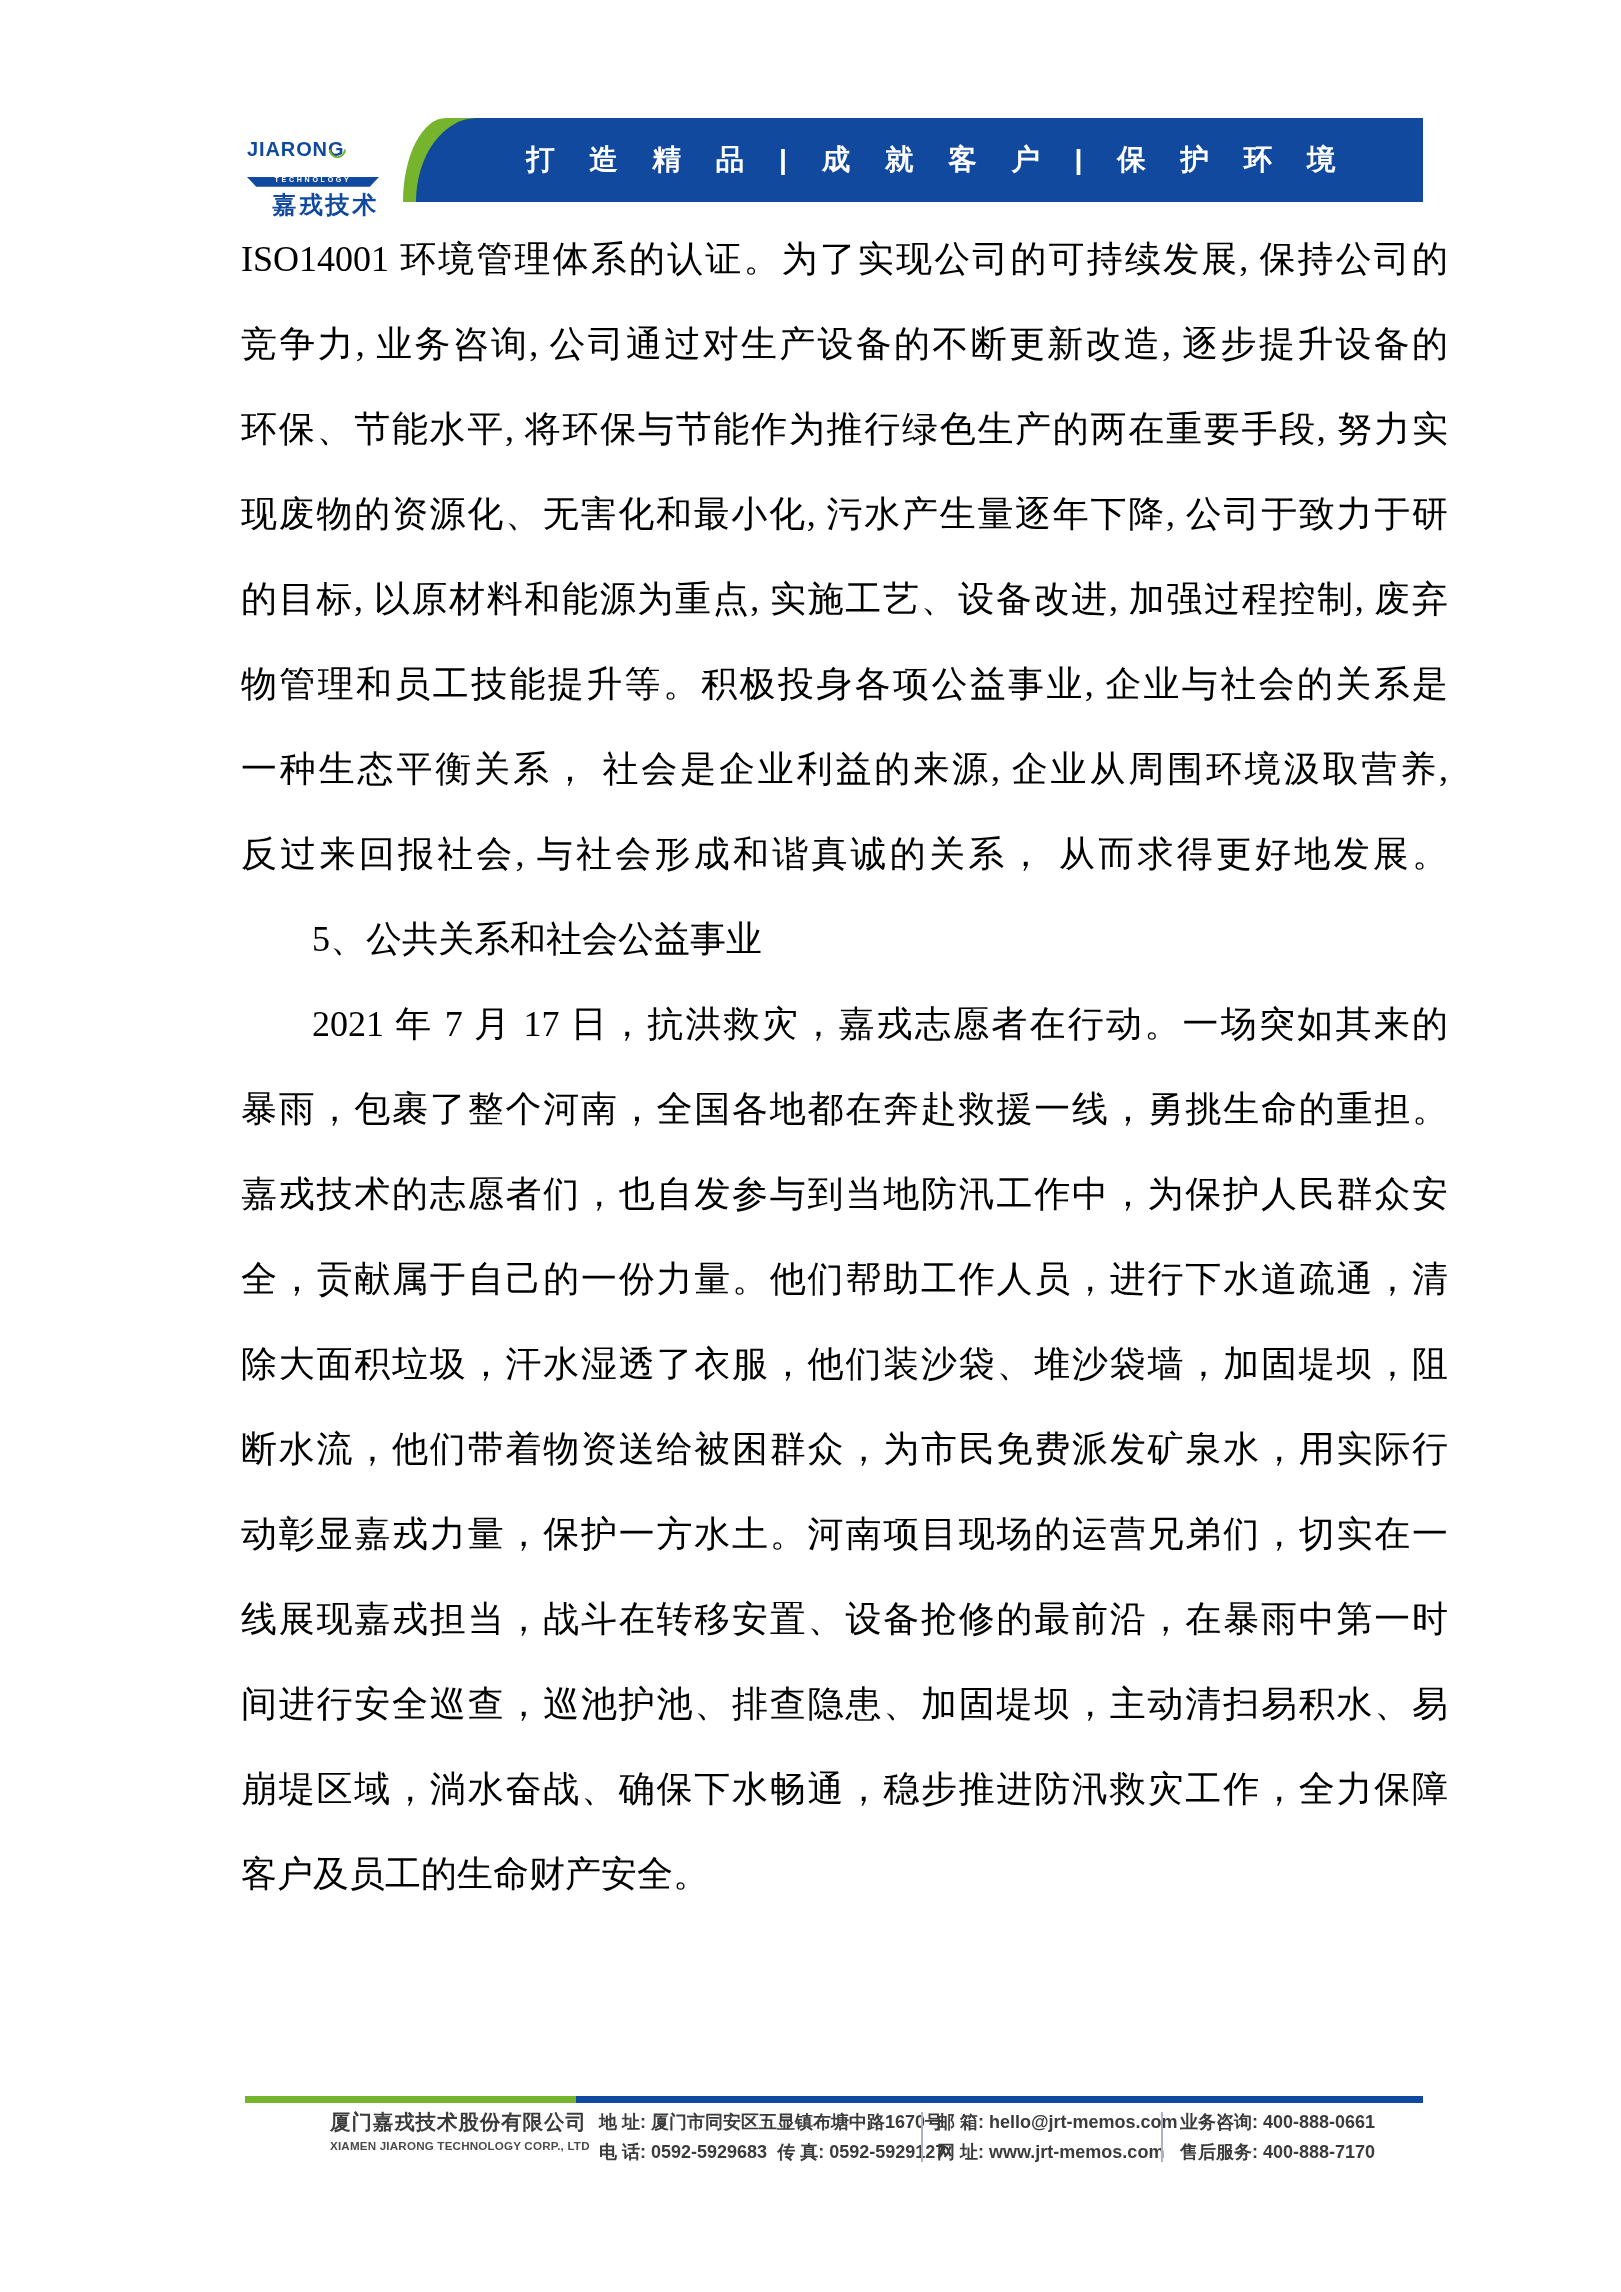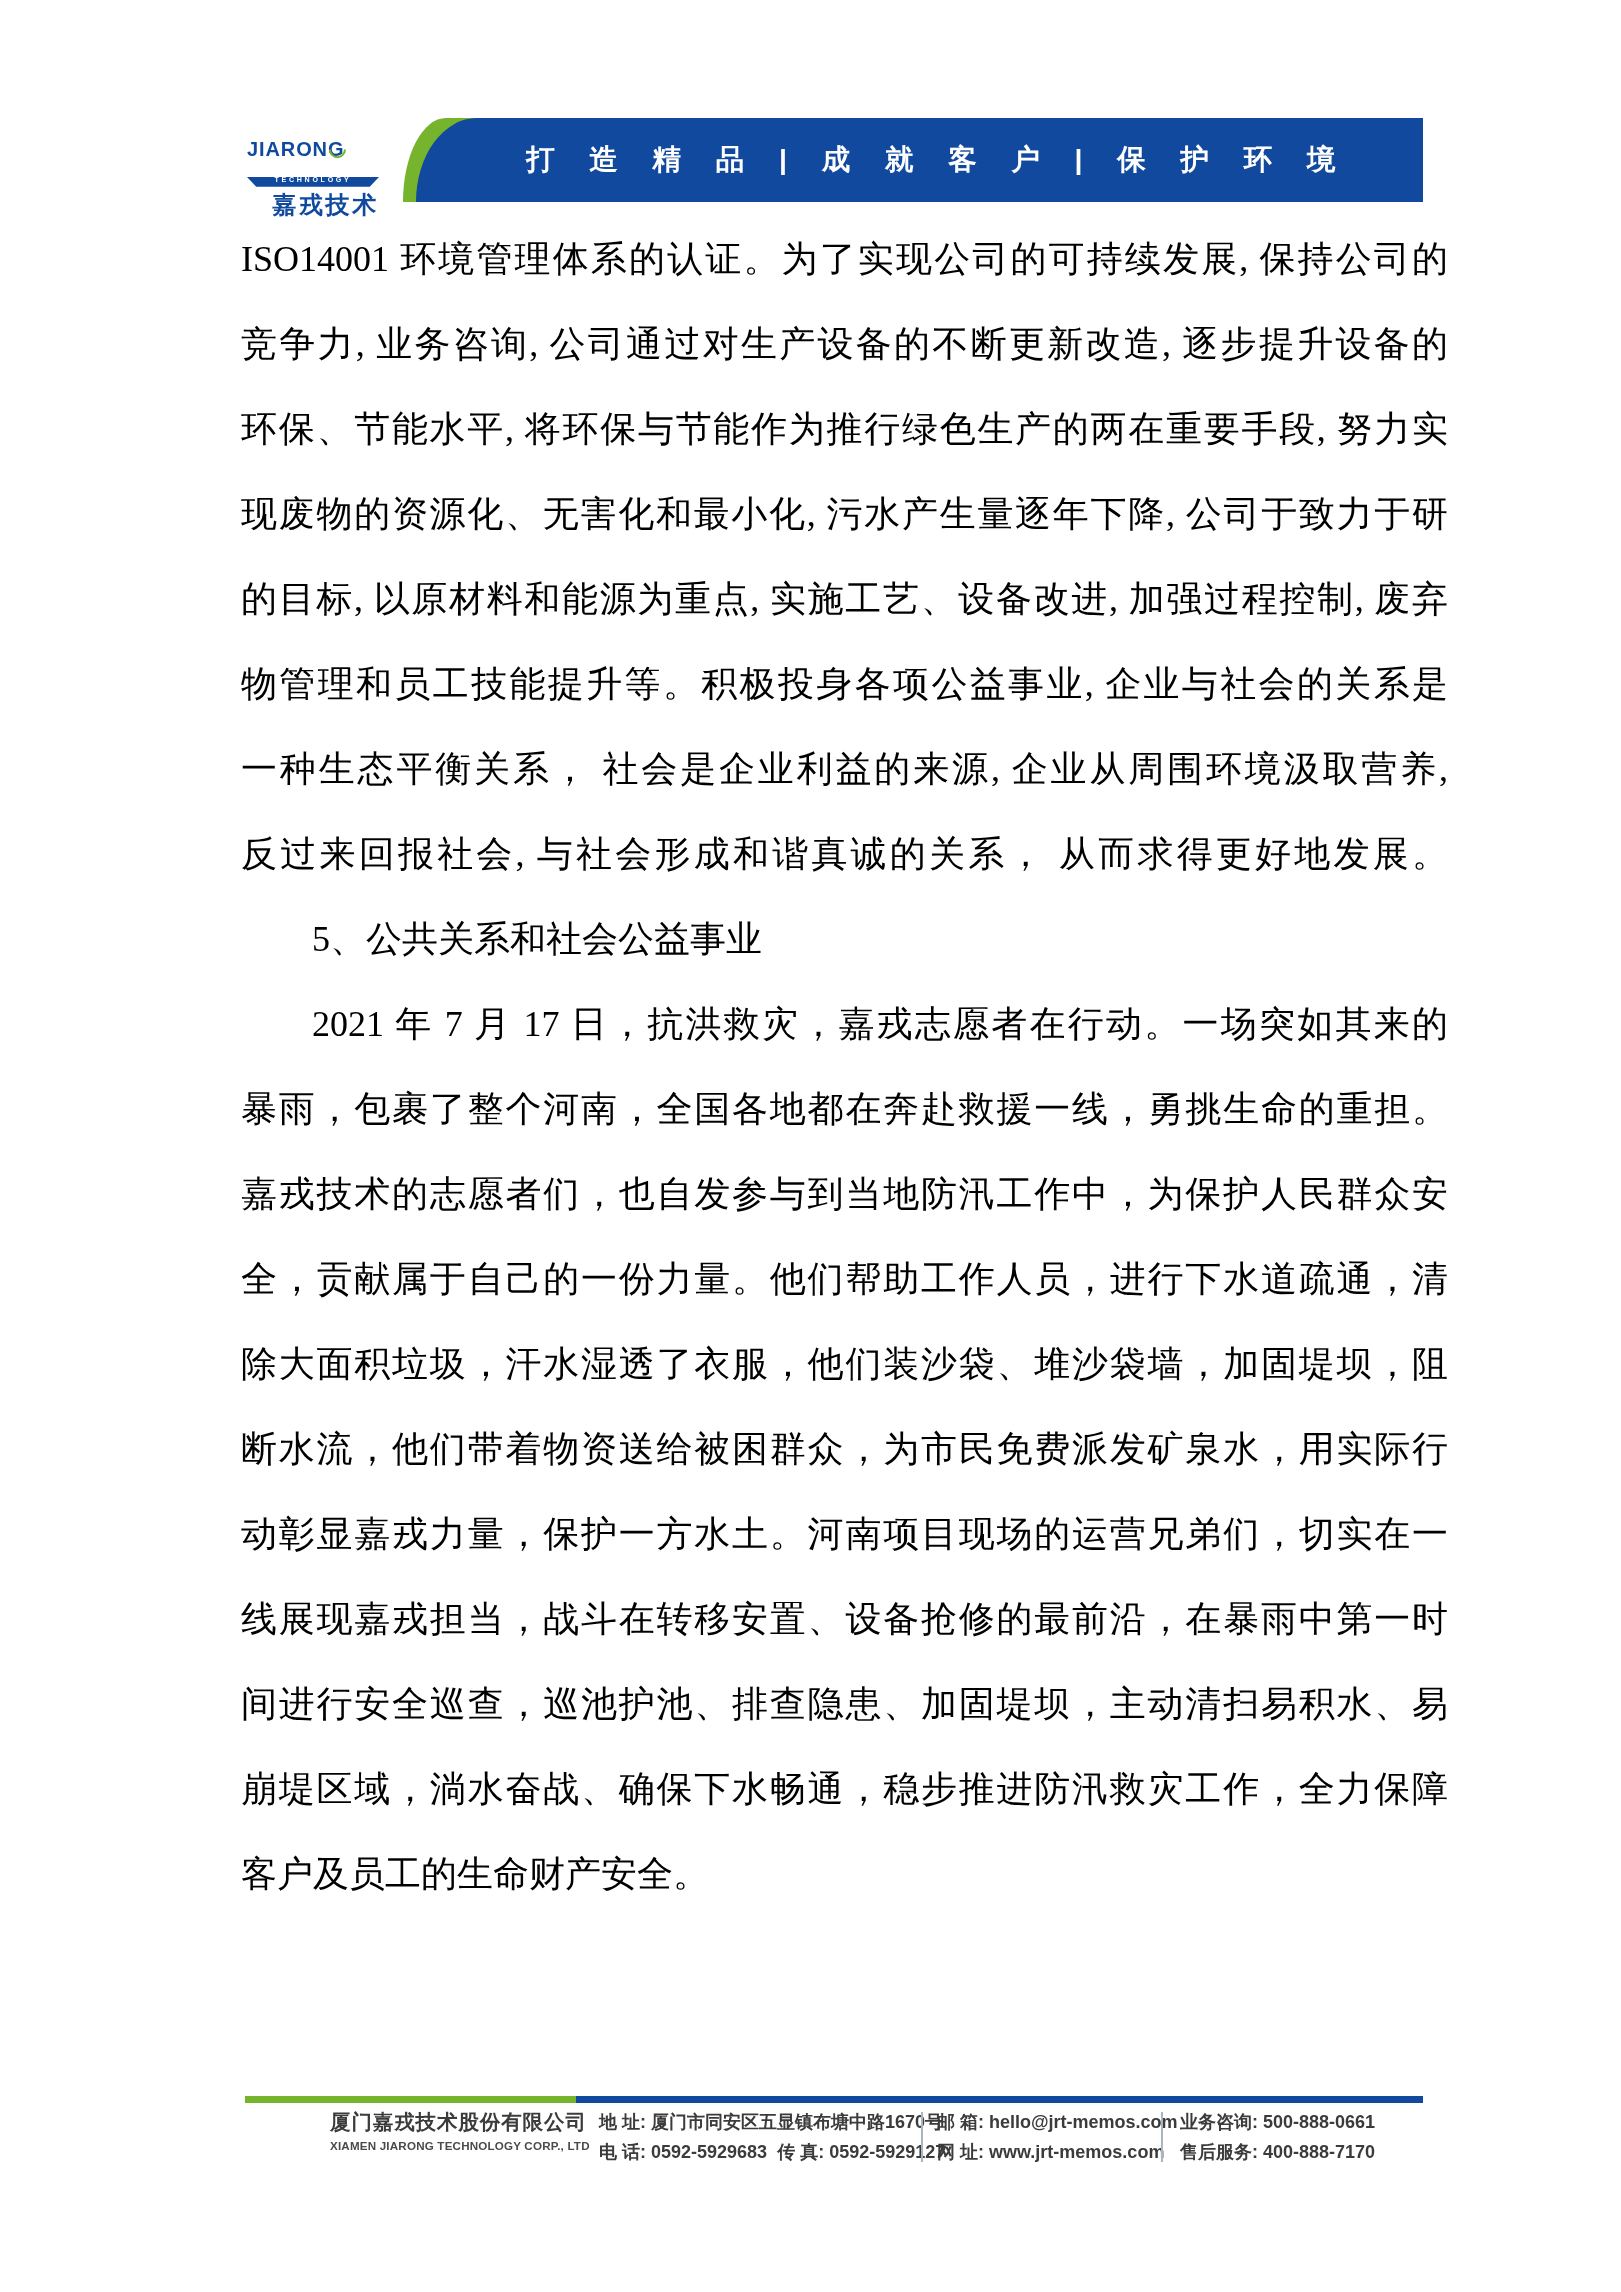--- a/index.html
+++ b/index.html
@@ -136,19 +136,19 @@
     <div class="f-div f-div1"></div>
 
     <div class="f-col f-col2">
       <div><span class="lbl">邮 箱:</span> <span class="val">hello@jrt-memos.com</span></div>
       <div><span class="lbl">网 址:</span> <span class="val">www.jrt-memos.com</span></div>
     </div>
 
     <div class="f-div f-div2"></div>
 
     <div class="f-col f-col3">
-      <div><span class="lbl">业务咨询:</span> <span class="val">500-888-0661</span></div>
+      <div><span class="lbl">业务咨询:</span> <span class="val">400-888-0661</span></div>
       <div><span class="lbl">售后服务:</span> <span class="val">400-888-7170</span></div>
     </div>
 
   </div>
 </div>
 
 
 </body></html>

